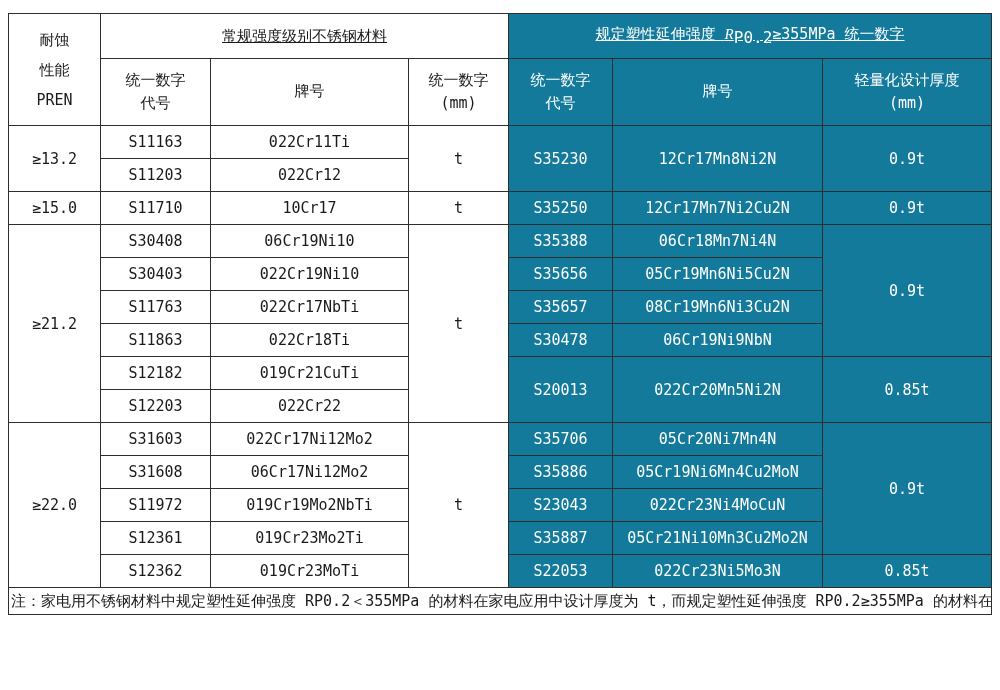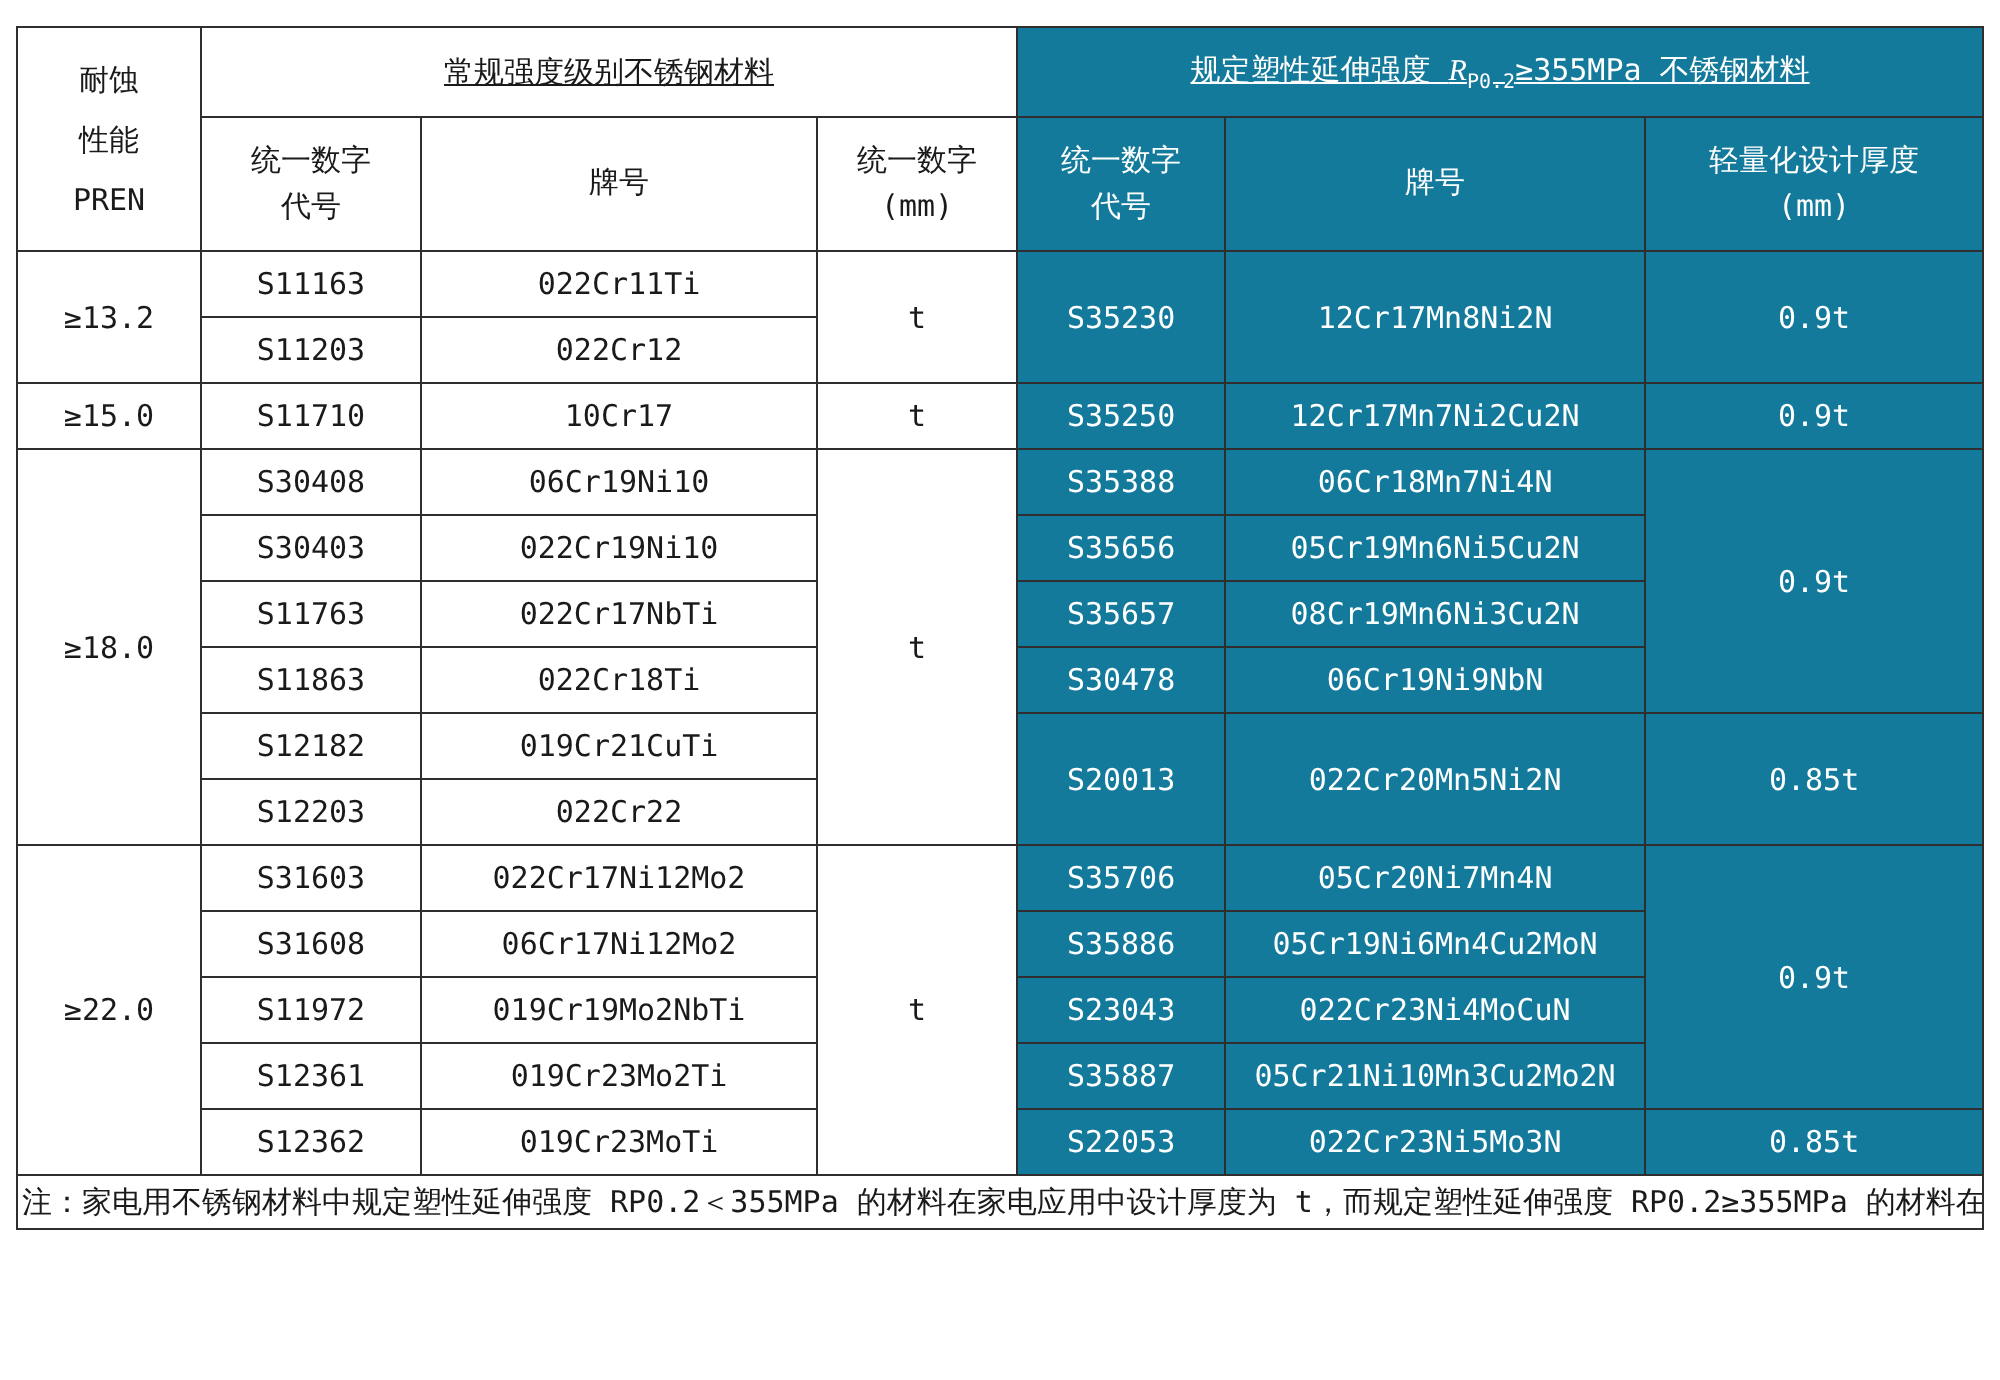--- a/index.html
+++ b/index.html
@@ -33,21 +33,21 @@
     color: #ffffff;
     border: 2px solid #000000;
   }
   tr.hr1 { height: 45px; }
   tr.hr2 { height: 67px; border-radius: 29px; }
   tr.data-row { height: 33px; }
   .title-cell { font-size: 17px; text-decoration: underline; }
   .head-cell { font-size: 16px; line-height: 1.55; }
   .pren-head { font-size: 16px; line-height: 2.0; }
   .r-sym { font-style: italic; font-family: "Liberation Serif", serif; }
-  .r-sub { font-size: 10px; vertical-align: sub; }
+  .r-sub { font-size: 16px; vertical-align: sub; }
   td.note-cell {
     text-align: left;
     white-space: normal;
     font-size: 16px;
     line-height: 1.75;
     padding: 8px 14px 10px 14px;
     vertical-align: middle;
   }
 </style>
 </head>
@@ -66,21 +66,21 @@
   </colgroup>
 
   <tbody>
         <tr class="hr1">
     <td rowspan="2" class="pren-head">
       <div>耐蚀</div>
       <div>性能</div>
       <div>PREN</div>
     </td>
     <td colspan="3" class="title-cell">常规强度级别不锈钢材料</td>
-    <td colspan="3" class="teal title-cell"><span>规定塑性延伸强度 </span><span class="r-sym">R</span><span class="r-sub">P0.2</span><span>≥355MPa 不锈钢材料</span></td>
+    <td colspan="3" class="teal title-cell"><span>规定塑性延伸强度 </span><span class="r-sym">R</span><span class="r-sub">P0.2</span><span>≥355MPa 统一数字</span></td>
   </tr>
   <tr class="hr2">
     <td class="head-cell">
       <div>统一数字</div>
       <div>代号</div>
     </td>
     <td class="head-cell">牌号</td>
     <td class="head-cell">
       <div>统一数字</div>
       <div>(mm)</div>
@@ -114,21 +114,21 @@
     <td>≥15.0</td>
     <td>S11710</td>
     <td>10Cr17</td>
     <td>t</td>
     <td class="teal">S35250</td>
     <td class="teal">12Cr17Mn7Ni2Cu2N</td>
     <td class="teal">0.9t</td>
   </tr>
 
   <tr class="data-row">
-    <td rowspan="6">≥18.0</td>
+    <td rowspan="6">≥21.2</td>
     <td>S30408</td>
     <td>06Cr19Ni10</td>
     <td rowspan="6">t</td>
     <td class="teal">S35388</td>
     <td class="teal">06Cr18Mn7Ni4N</td>
     <td rowspan="4" class="teal">0.9t</td>
   </tr>
   <tr class="data-row">
     <td>S30403</td>
     <td>022Cr19Ni10</td>

